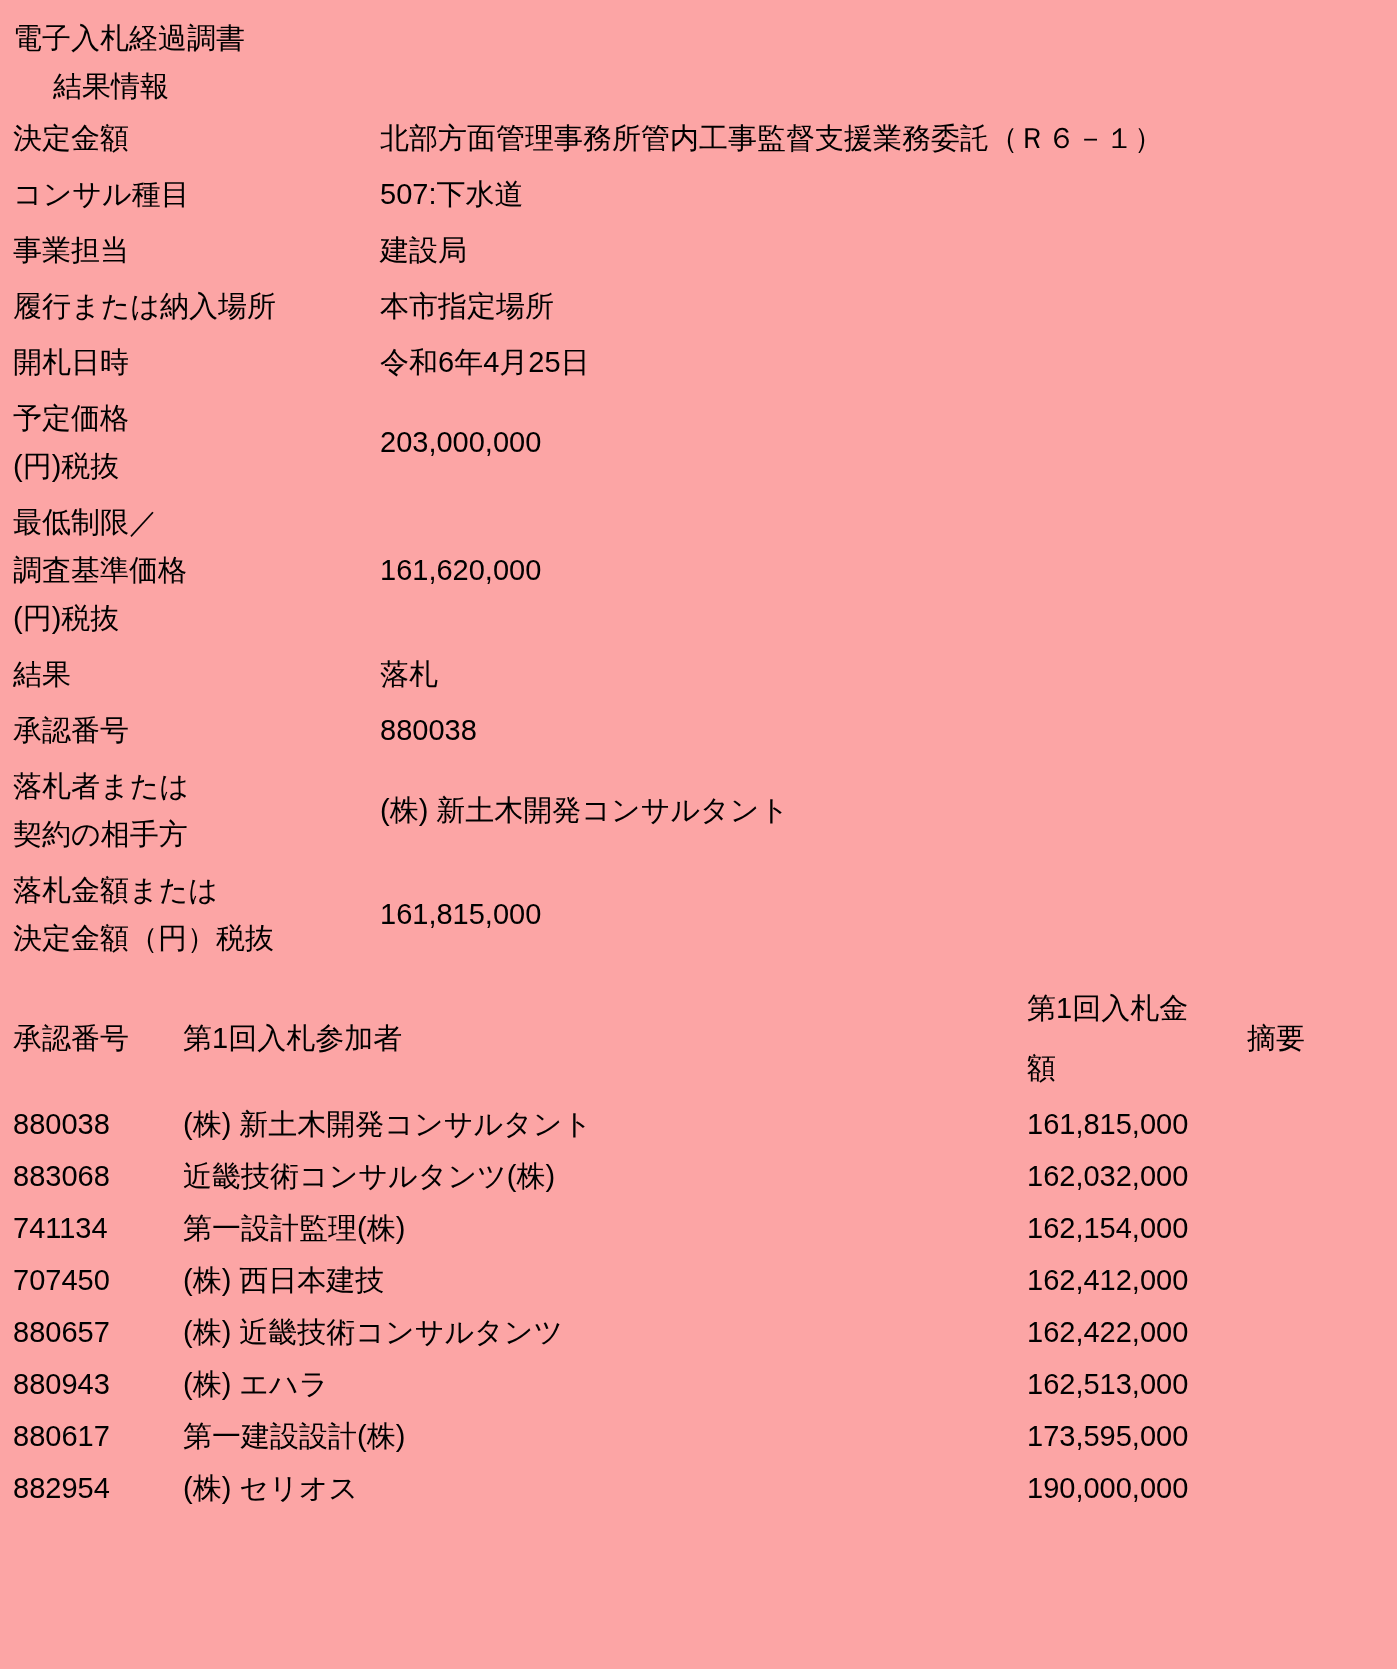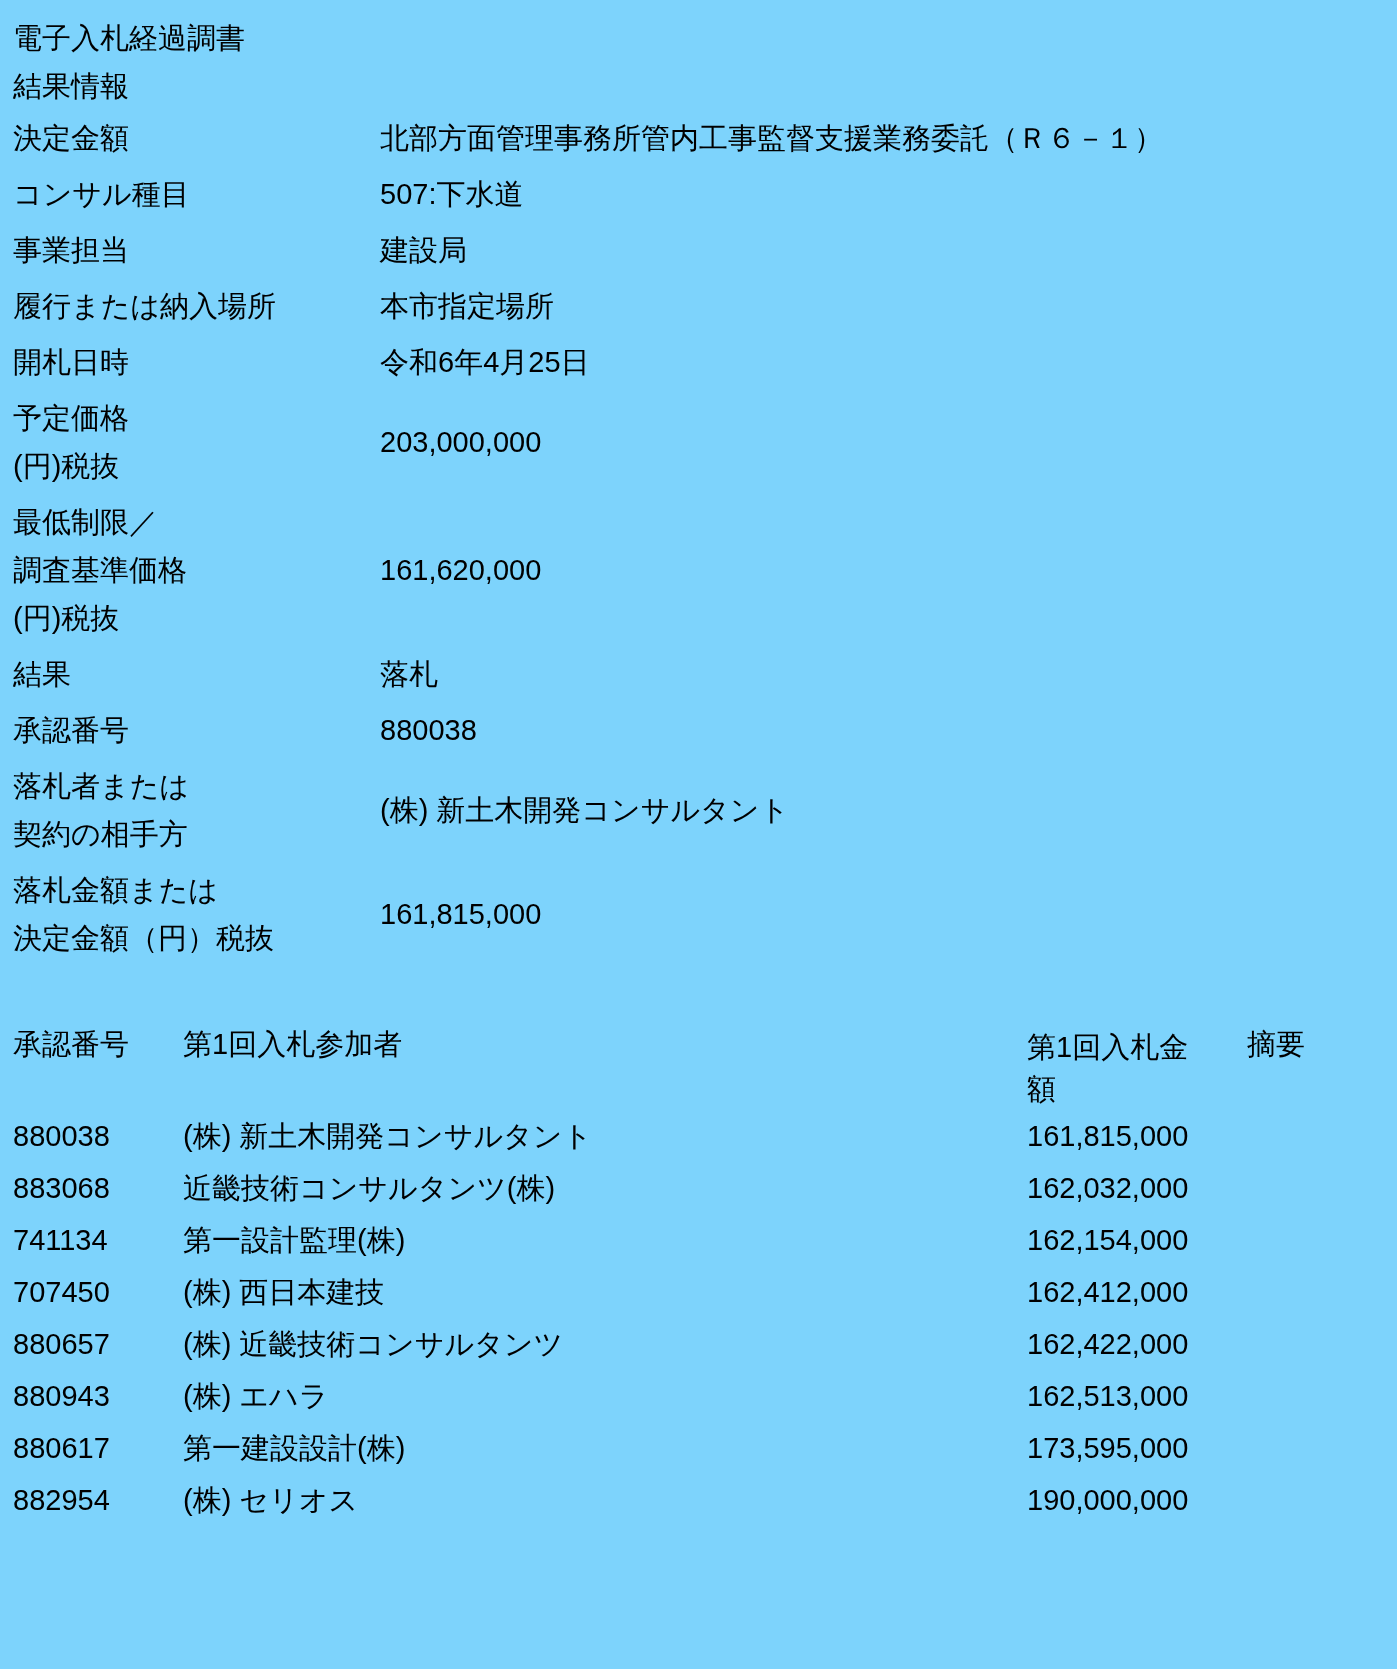--- a/index.html
+++ b/index.html
@@ -2,28 +2,28 @@
 <html lang="ja"><head>
 <meta charset="utf-8">
 <style>
   html, body { margin: 0; padding: 0; background: #ffffff; }
   .page {
     position: relative;
     width: 1397px;
     min-height: 1669px;
     box-sizing: border-box;
     padding: 14px 10px 0 13px;
-    background: #7dd3fc;
+    background: #fca5a5;
     color: #000000;
     font-family: "Liberation Sans", "DejaVu Sans", sans-serif;
     font-size: 29px;
     line-height: 48px;
   }
   .doc-title { white-space: nowrap; }
-  .section-heading { white-space: nowrap; }
+  .section-heading { white-space: nowrap; margin-left: 40px; }
   .section-heading.progress { margin-top: 78px; }
 
   
   .kv-list { }
   .kv-row { display: flex; padding: 4px 0; }
   .kv-label {
     flex: none;
     width: 367px;
     white-space: pre-line; 
   }
@@ -45,22 +45,21 @@
   table.bids thead th {
     height: 112px;
     vertical-align: middle;
     line-height: 48px;
   }
   
   .amount-header-text {
     display: inline-block;
     width: 176px;
     vertical-align: middle;
-    line-height: 42px;
-    margin-top: 48px;
+    line-height: 60px;
   }
   table.bids tbody td {
     height: 52px;
     line-height: 52px;
     vertical-align: middle;
     white-space: nowrap;
   }
 </style>
 </head>
 <body>

